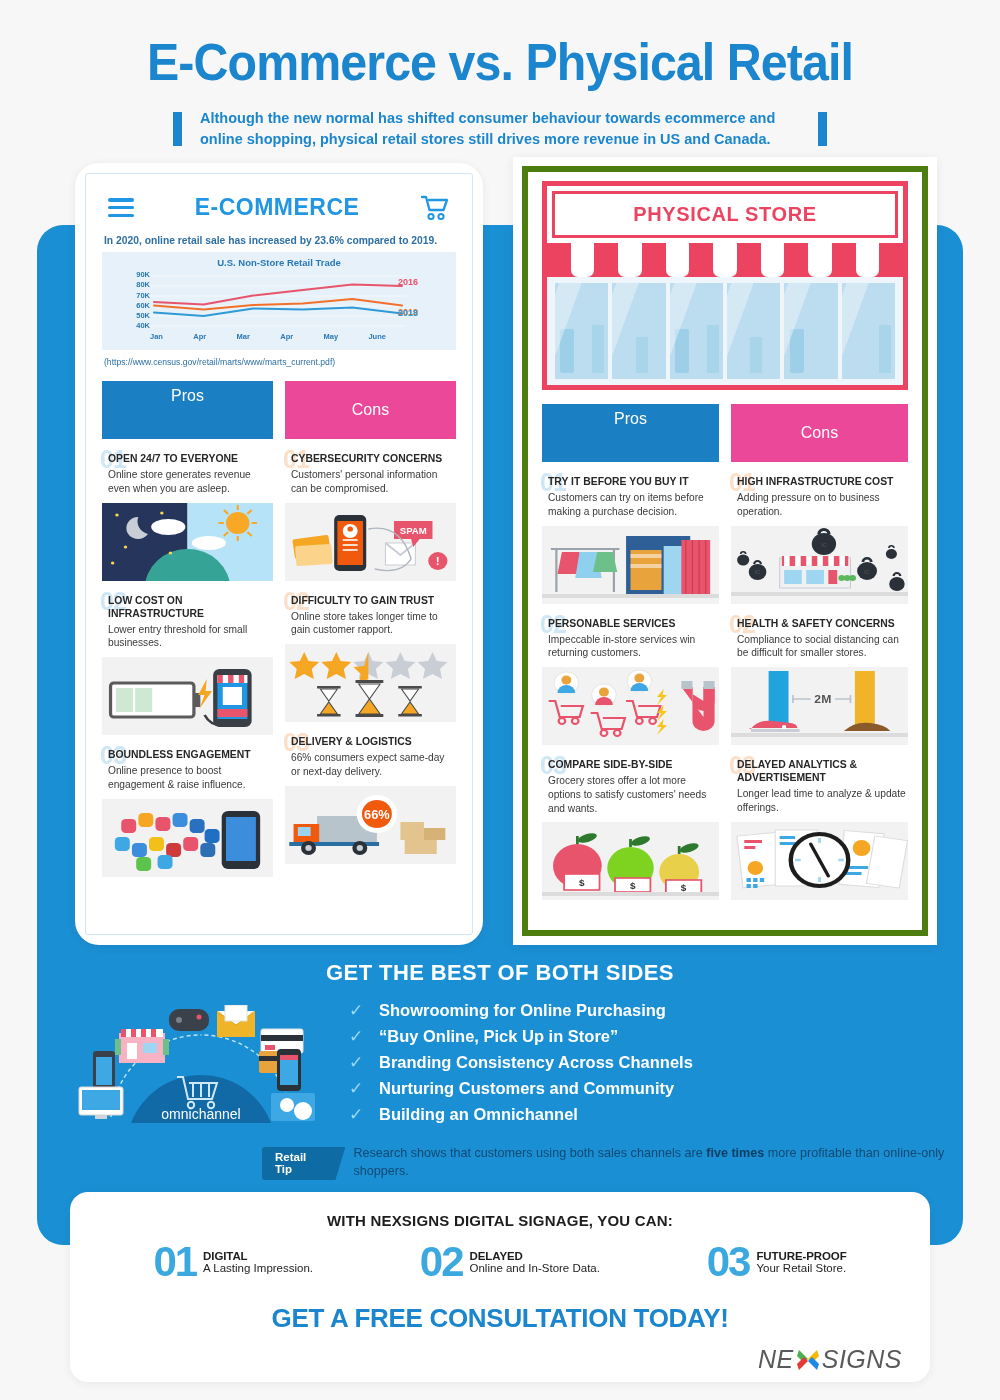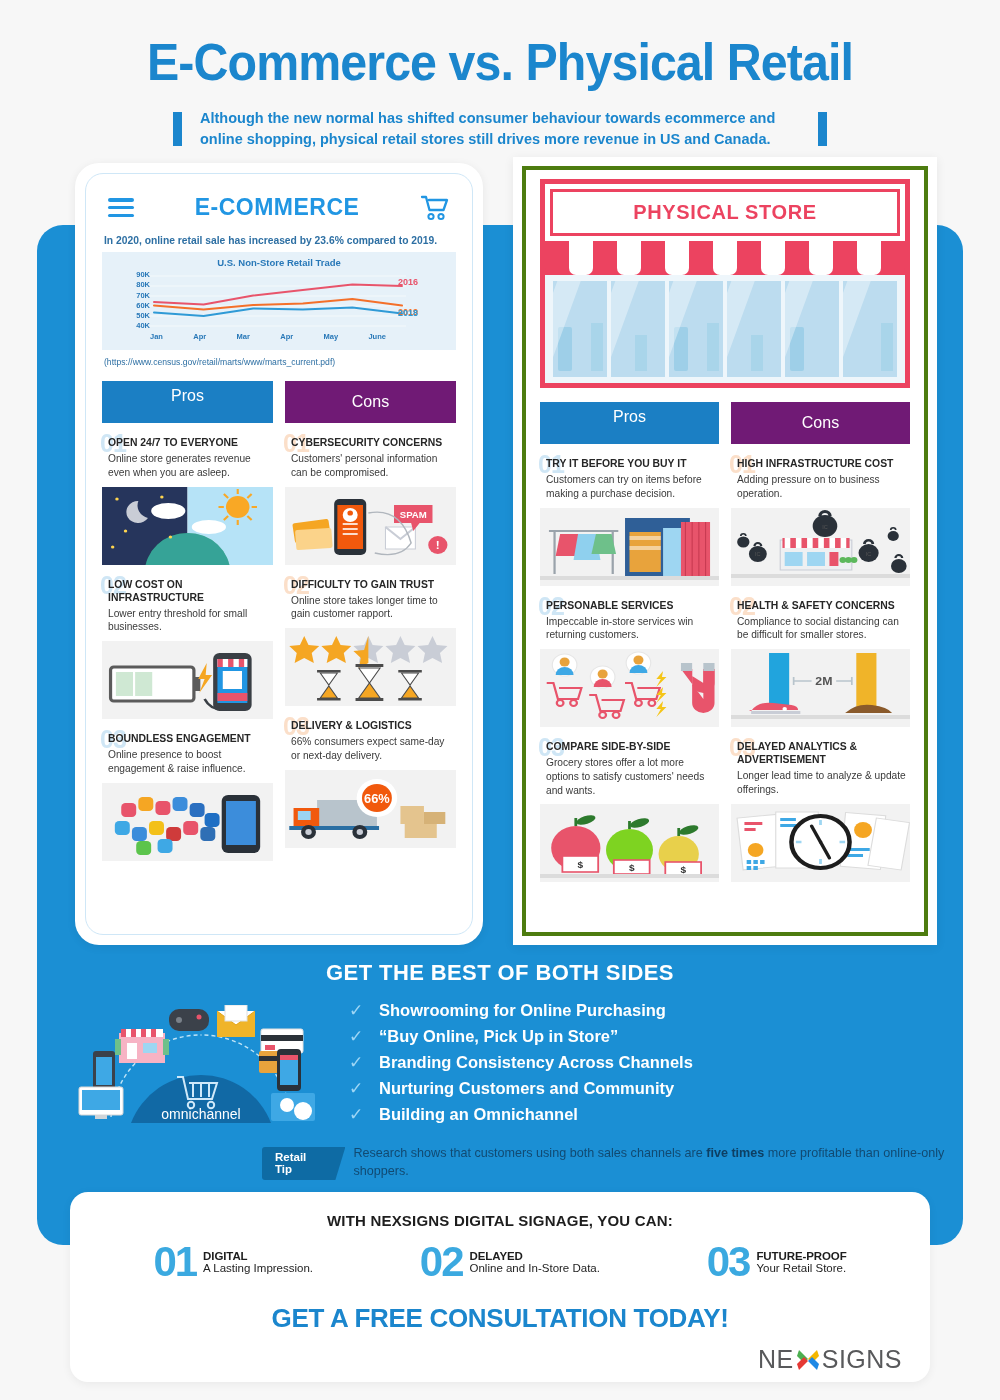--- a/index.html
+++ b/index.html
@@ -38,33 +38,33 @@
 
   
   #card-ecom {
     position:absolute; left:75px; top:163px; width:408px; height:782px;
     background:#ffffff; border-radius:24px;
     box-shadow:0 2px 10px rgba(0,0,0,0.07);
     padding:10px;
   }
   #card-ecom-inner {
     width:100%; height:100%;
-    border:1.5px solid #cfe7f7; border-radius:18px;
+    border:1.5px solid #cfe7f7; border-radius:3px;
     padding:14px 16px;
     position:relative; overflow:hidden;
   }
   #card-phys {
     position:absolute; left:513px; top:157px; width:424px; height:788px;
     background:#ffffff;
     box-shadow:0 2px 10px rgba(0,0,0,0.07);
     padding:9px;
   }
   #card-phys-inner {
     width:100%; height:100%;
-    border:4px solid #4d7c0f;
+    border:6px solid #4d7c0f;
     padding:0 14px 10px;
     position:relative; overflow:hidden;
   }
 
   
   .ecom-head { display:flex; align-items:center; justify-content:space-between; padding:6px 6px 0; }
   .hamburger { width:26px; }
   .hamburger span { display:block; height:3.2px; background:#2196e3; border-radius:2px; margin:4.4px 0; }
   .ecom-title { font-size:23px; font-weight:bold; color:#2196e3; letter-spacing:0.5px; }
 
@@ -91,21 +91,21 @@
   .window-area .pane { flex:1; background:#bcdcef; position:relative; overflow:hidden; }
   .window-area .pane::after{ content:""; position:absolute; left:-30%; top:-20%; width:40%; height:160%;
     background:rgba(255,255,255,.38); transform:rotate(20deg); }
   .shelf { position:absolute; left:10%; bottom:6px; width:26%; height:46%; background:#9ecfe8; border-radius:2px; }
   .shelf2 { position:absolute; left:44%; bottom:6px; width:22%; height:38%; background:#a9d5ea; }
   .shelf3 { position:absolute; right:8%; bottom:6px; width:22%; height:50%; background:#a9d5ea; }
 
   
   .pc-head { display:flex; gap:12px; margin-top:14px; }
   .pc-head .pros { flex:1; background:#1b7fc4; color:#fff; text-align:center; padding:6px 0; font-size:16px; }
-  .pc-head .cons { flex:1; background:#701a75; color:#fff; text-align:center; padding:12px 0; font-size:16px; }
+  .pc-head .cons { flex:1; background:#ec4899; color:#fff; text-align:center; padding:20px 0; font-size:16px; }
 
   .pc-grid { display:flex; gap:12px; margin-top:13px; }
   .pc-col { flex:1; }
   .item { position:relative; margin-bottom:13px; }
   .item .wm {
     position:absolute; left:-2px; top:-5px;
     font-size:25px; font-weight:bold; line-height:1;
     z-index:0; letter-spacing:-1px;
   }
   .col-pro .wm { color:#cfe6f5; }
@@ -138,21 +138,21 @@
     position:absolute; left:70px; top:1192px; width:860px; height:190px;
     background:#fff; border-radius:18px; box-shadow:0 2px 10px rgba(0,0,0,0.06);
   }
   #footer-title { text-align:center; font-size:15px; font-weight:bold; color:#1d1d1d; padding-top:20px; letter-spacing:0.2px; }
   #steps { display:flex; justify-content:space-around; margin-top:12px; padding:0 30px; }
   .step { display:flex; align-items:center; gap:7px; }
   .step .num { font-size:42px; font-weight:bold; color:#3ba9e0; line-height:1; letter-spacing:-2px; }
   .step .lines b { display:block; font-size:11.5px; font-weight:bold; color:#1d1d1d; letter-spacing:-0.1px;}
   .step .lines span { display:block; font-size:11.5px; color:#1d1d1d; }
   #cta { text-align:center; font-size:26px; font-weight:bold; color:#1b86cd; margin-top:20px; letter-spacing:-0.3px; }
-  #logo { position:absolute; right:28px; bottom:8px; display:flex; align-items:center; font-size:25px; color:#58595b; letter-spacing:0.5px; }
+  #logo { position:absolute; right:28px; bottom:8px; display:flex; align-items:center; font-size:25px; color:#58595b; letter-spacing:0.5px;font-style:italic; }
 </style>
 </head>
 <body>
 
 <div id="header">
   <div id="title">E-Commerce vs. Physical Retail</div>
   <div id="subtitle-wrap">
     <div class="sub-bar"></div>
     <div id="subtitle">Although the new normal has shifted consumer behaviour towards ecommerce and online shopping, physical retail stores still drives more revenue in US and Canada.</div>
     <div class="sub-bar"></div>

